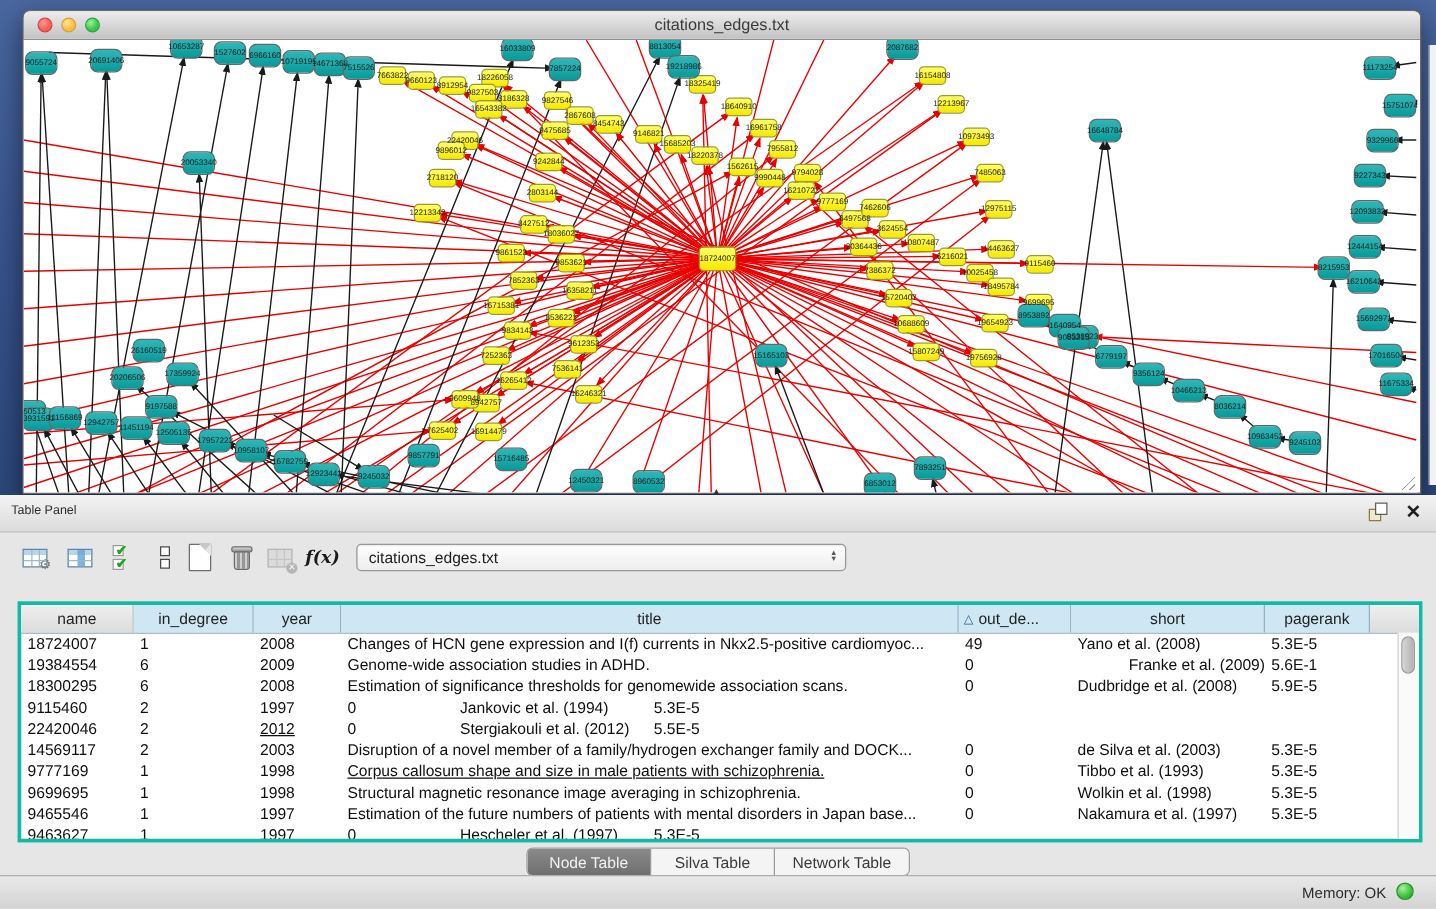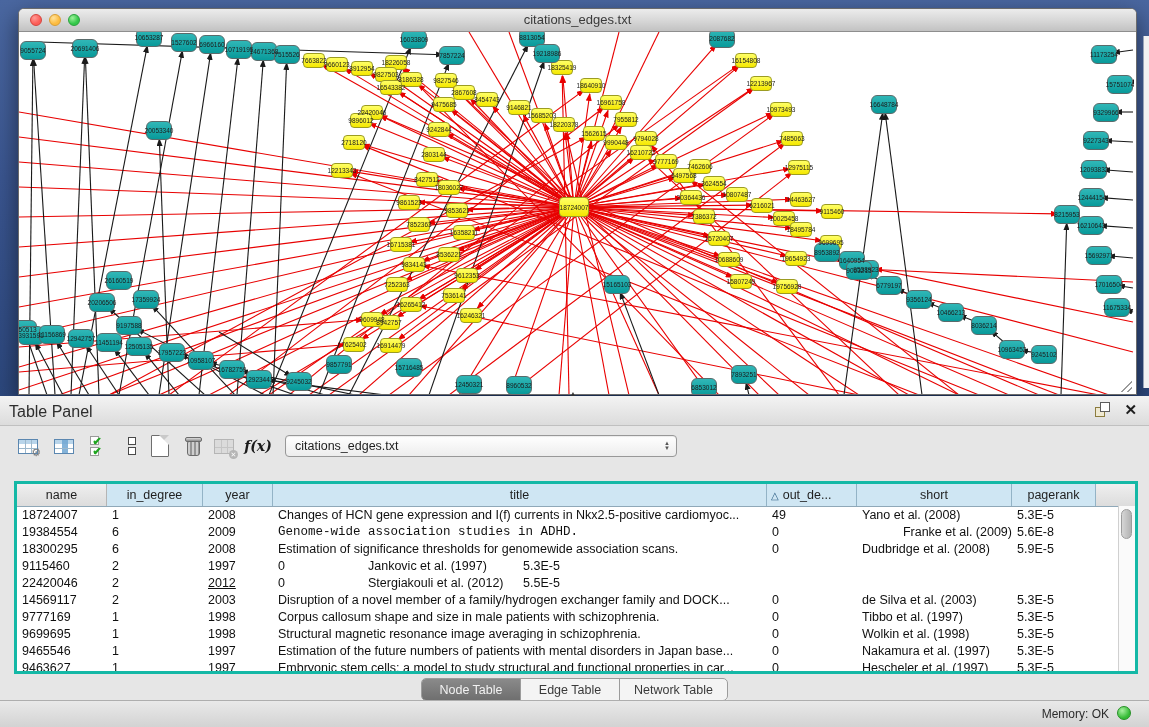--- a/index.html
+++ b/index.html
@@ -29,21 +29,21 @@
   .ny .nbox{background:linear-gradient(180deg,#ffff66,#f5e800);border:1px solid #9c9c22;border-radius:4px;}
   .nt .nbox{background:linear-gradient(180deg,#30b7b7,#089a9a);border:1.5px solid #5a6b6b;border-radius:6px;}
   .nlabel{position:relative;font-size:6.5px;line-height:7px;color:#1c1c1c;white-space:nowrap;z-index:2;}
   .resize-grip{position:absolute;right:2px;bottom:2px;width:14px;height:14px;
      background:repeating-linear-gradient(135deg,#9a9a9a 0 1px,transparent 1px 4px);
      clip-path:polygon(100% 0,100% 100%,0 100%);}
   
   .table-panel{position:absolute;left:0;top:396px;width:1149px;height:304px;background:#e6e6e6;}
   .panel-header{height:29px;background:linear-gradient(180deg,#f3f3f3,#dcdcdc);
                 border-bottom:1px solid #c0c0c0;position:relative;}
-  .panel-title{position:absolute;left:9px;top:7px;font-size:16px;color:#2e2e2e;}
+  .panel-title{position:absolute;left:9px;top:7px;font-size:10px;color:#2e2e2e;}
   .ph-icons{position:absolute;right:12px;top:6px;display:flex;gap:14px;align-items:center;}
   .float-ic{position:relative;width:15px;height:15px;}
   .float-ic .sq1{position:absolute;left:0;bottom:0;width:8px;height:8px;border:1.4px solid #8c7c3e;background:#efe9d2;}
   .float-ic .sq2{position:absolute;right:0;top:0;width:8px;height:8px;border:1.4px solid #5c5c5c;background:#fff;}
   .close-ic{font-size:15px;font-weight:bold;color:#1e1e1e;line-height:15px;}
   .splitter-handle{position:absolute;left:568px;top:-5px;width:10px;height:5px;color:#333;font-size:7px;line-height:5px;text-align:center;}
   
   .toolbar{position:relative;height:42px;}
   .tb-ic{position:absolute;top:7px;width:24px;height:26px;display:flex;align-items:center;justify-content:center;}
   .grid-ic{position:relative;width:20px;height:15px;border:1px solid #5b87b0;background:
@@ -936,40 +936,40 @@
           <div class="td" style="width: 70px;">2008</div>
           <div class="td" style="width: 494px;">Changes of HCN gene expression and I(f) currents in Nkx2.5-positive cardiomyoc...</div>
           <div class="td" style="width: 90px;">49</div>
           <div class="td" style="width: 155px;">Yano et al. (2008)</div>
           <div class="td" style="width: 84px;">5.3E-5</div>
         </div>
         <div class="trow">
           <div class="td" style="width: 90px;">19384554</div>
           <div class="td" style="width: 96px;">6</div>
           <div class="td" style="width: 70px;">2009</div>
-          <div class="td" style="width: 494px; font-family: Liberation Mono, monospace;">Genome-wide association studies in ADHD.</div>
+          <div class="td" style="width: 494px;">Genome-wide association studies in ADHD.</div>
           <div class="td" style="width: 90px;">0</div>
           <div class="td" style="width: 155px; text-align: right;">Franke et al. (2009)</div>
-          <div class="td" style="width: 84px;">5.6E-8</div>
+          <div class="td" style="width: 84px;">5.6E-1</div>
         </div>
         <div class="trow">
           <div class="td" style="width: 90px;">18300295</div>
           <div class="td" style="width: 96px;">6</div>
           <div class="td" style="width: 70px;">2008</div>
           <div class="td" style="width: 494px;">Estimation of significance thresholds for genomewide association scans.</div>
           <div class="td" style="width: 90px;">0</div>
           <div class="td" style="width: 155px;">Dudbridge et al. (2008)</div>
           <div class="td" style="width: 84px;">5.9E-5</div>
         </div>
         <div class="trow">
           <div class="td" style="width: 90px;">9115460</div>
           <div class="td" style="width: 96px;">2</div>
           <div class="td" style="width: 70px;">1997</div>
           <div class="td" style="width: 90px;">0</div>
-          <div class="td" style="width: 155px;">Jankovic et al. (1997)</div>
+          <div class="td" style="width: 155px;">Jankovic et al. (1994)</div>
           <div class="td" style="width: 84px;">5.3E-5</div>
         </div>
         <div class="trow">
           <div class="td" style="width: 90px;">22420046</div>
           <div class="td" style="width: 96px;">2</div>
           <div class="td" style="width: 70px; text-decoration: underline;">2012</div>
           <div class="td" style="width: 90px;">0</div>
           <div class="td" style="width: 155px;">Stergiakouli et al. (2012)</div>
           <div class="td" style="width: 84px;">5.5E-5</div>
         </div>
@@ -979,23 +979,23 @@
           <div class="td" style="width: 70px;">2003</div>
           <div class="td" style="width: 494px;">Disruption of a novel member of a family/hydrogen exchanger family and DOCK...</div>
           <div class="td" style="width: 90px;">0</div>
           <div class="td" style="width: 155px;">de Silva et al. (2003)</div>
           <div class="td" style="width: 84px;">5.3E-5</div>
         </div>
         <div class="trow">
           <div class="td" style="width: 90px;">9777169</div>
           <div class="td" style="width: 96px;">1</div>
           <div class="td" style="width: 70px;">1998</div>
-          <div class="td" style="width: 494px;">Corpus callosum shape and size in male patients with schizophrenia.</div>
+          <div class="td" style="width: 494px; text-decoration: underline;">Corpus callosum shape and size in male patients with schizophrenia.</div>
           <div class="td" style="width: 90px;">0</div>
-          <div class="td" style="width: 155px;">Tibbo et al. (1997)</div>
+          <div class="td" style="width: 155px;">Tibbo et al. (1993)</div>
           <div class="td" style="width: 84px;">5.3E-5</div>
         </div>
         <div class="trow">
           <div class="td" style="width: 90px;">9699695</div>
           <div class="td" style="width: 96px;">1</div>
           <div class="td" style="width: 70px;">1998</div>
           <div class="td" style="width: 494px;">Structural magnetic resonance image averaging in schizophrenia.</div>
           <div class="td" style="width: 90px;">0</div>
           <div class="td" style="width: 155px;">Wolkin et al. (1998)</div>
           <div class="td" style="width: 84px;">5.3E-5</div>
@@ -1006,35 +1006,34 @@
           <div class="td" style="width: 70px;">1997</div>
           <div class="td" style="width: 494px;">Estimation of the future numbers of patients with mental disorders in Japan base...</div>
           <div class="td" style="width: 90px;">0</div>
           <div class="td" style="width: 155px;">Nakamura et al. (1997)</div>
           <div class="td" style="width: 84px;">5.3E-5</div>
         </div>
         <div class="trow">
           <div class="td" style="width: 90px;">9463627</div>
           <div class="td" style="width: 96px;">1</div>
           <div class="td" style="width: 70px;">1997</div>
-          <div class="td" style="width: 494px;">Embryonic stem cells: a model to study structural and functional properties in car...</div>
           <div class="td" style="width: 90px;">0</div>
           <div class="td" style="width: 155px;">Hescheler et al. (1997)</div>
           <div class="td" style="width: 84px;">5.3E-5</div>
         </div>
       </div>
     <div class="vscroll">
       <div class="vthumb"></div>
     </div>
   </div>
 
   <div class="tabbar">
     <div class="seg">
       <span class="tab active">Node Table</span>
-      <span class="tab">Edge Table</span>
+      <span class="tab">Silva Table</span>
       <span class="tab">Network Table</span>
     </div>
   </div>
 </div>
 
 <div class="statusbar">
   <span class="mem">Memory: OK</span>
   <span class="memlight"></span>
 </div>
 

